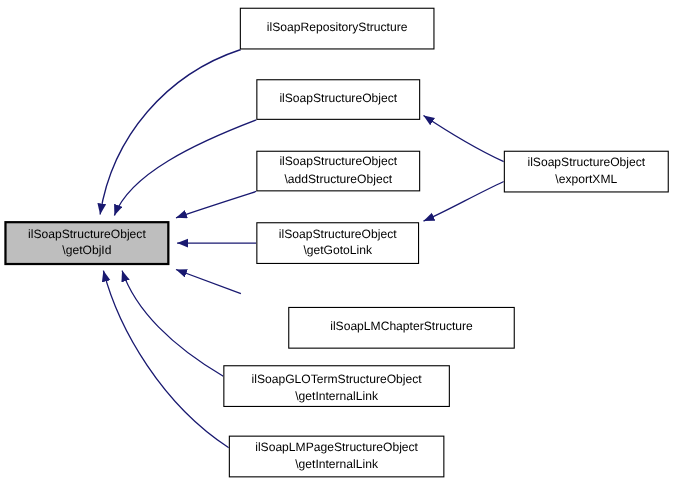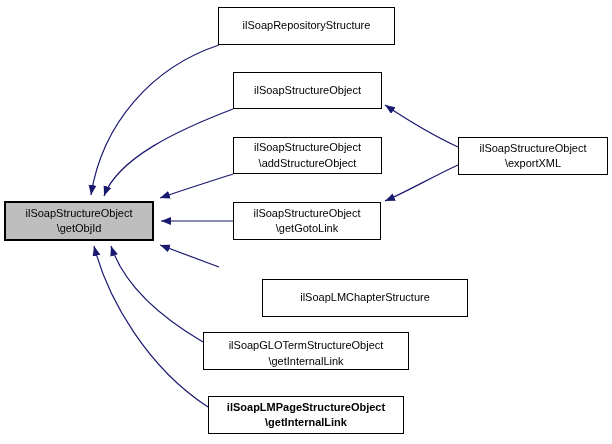--- a/index.html
+++ b/index.html
@@ -42,21 +42,21 @@
     border-width:2px;
     cursor:default;
   }
   
   .n-repo      {left:218px; top:7px;   width:177px; height:38px;}
   .n-sxml      {left:233px; top:72px;  width:149px; height:37px;}
   .n-add       {left:233px; top:137px; width:149px; height:37px;}
   .n-goto      {left:233px; top:202px; width:148px; height:38px;}
   .n-chapter   {left:218px; top:279px; width:206px; height:38px;margin-left:44px;}
   .n-glo       {left:203px; top:332px; width:206px; height:38px;justify-content:flex-end;}
-  .n-lmpage    {left:208px; top:396px; width:196px; height:38px;font-weight:bold;}
+  .n-lmpage    {left:208px; top:396px; width:196px; height:38px;}
   .n-getobjid  {left:4px;   top:201px; width:150px; height:40px;}
   .n-export    {left:458px; top:137px; width:150px; height:38px;}
 </style>
 </head>
 <body>
 
 <div class="canvas">
 
   <svg class="edges" viewBox="0 0 612 444">
     <defs>

